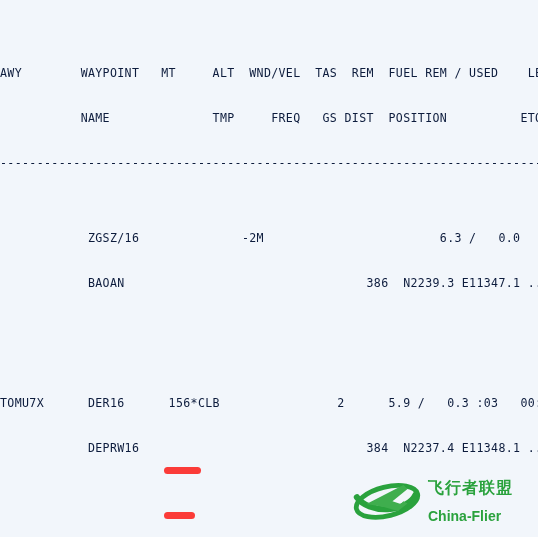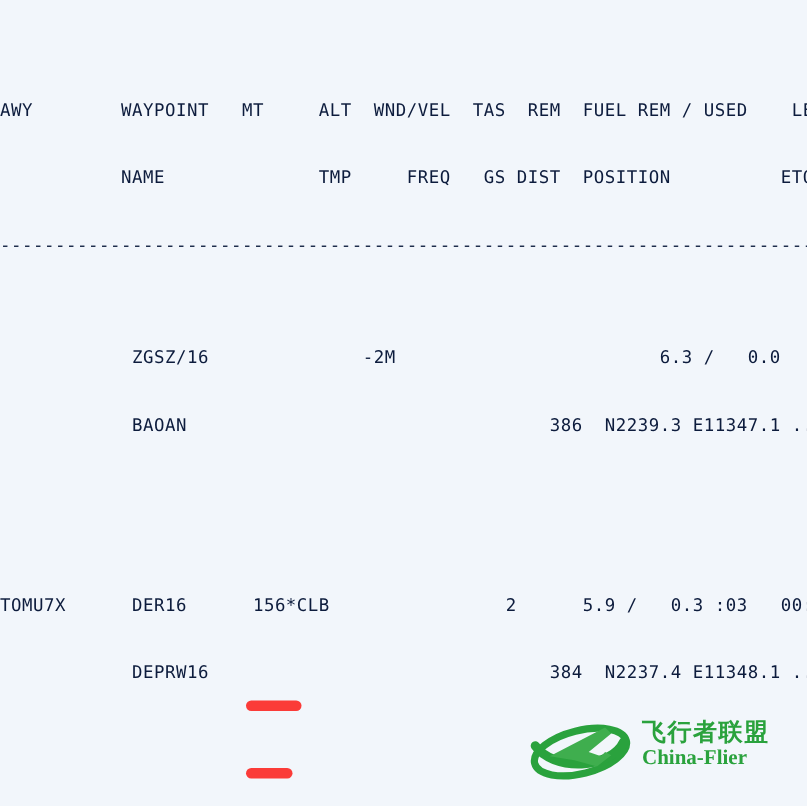--- a/index.html
+++ b/index.html
@@ -81,22 +81,22 @@
     font-family: Liberation Serif, serif;
     font-size: 16px;
     font-weight: bold;
     color: #2aa23d;
     letter-spacing: 1px;
     white-space: nowrap;
   }
   #watermark .wm-en {
     position: absolute;
     left: 76px;
-    top: 28px;
-    font-family: Liberation Serif, serif;
+    top: 38px;
+    font-family: Liberation Sans, sans-serif;
     font-size: 14px;
     font-weight: bold;
     color: #2aa23d;
     letter-spacing: 0px;
     white-space: nowrap;
     text-align: center;
   }
 </style>
 </head>
 <body>

